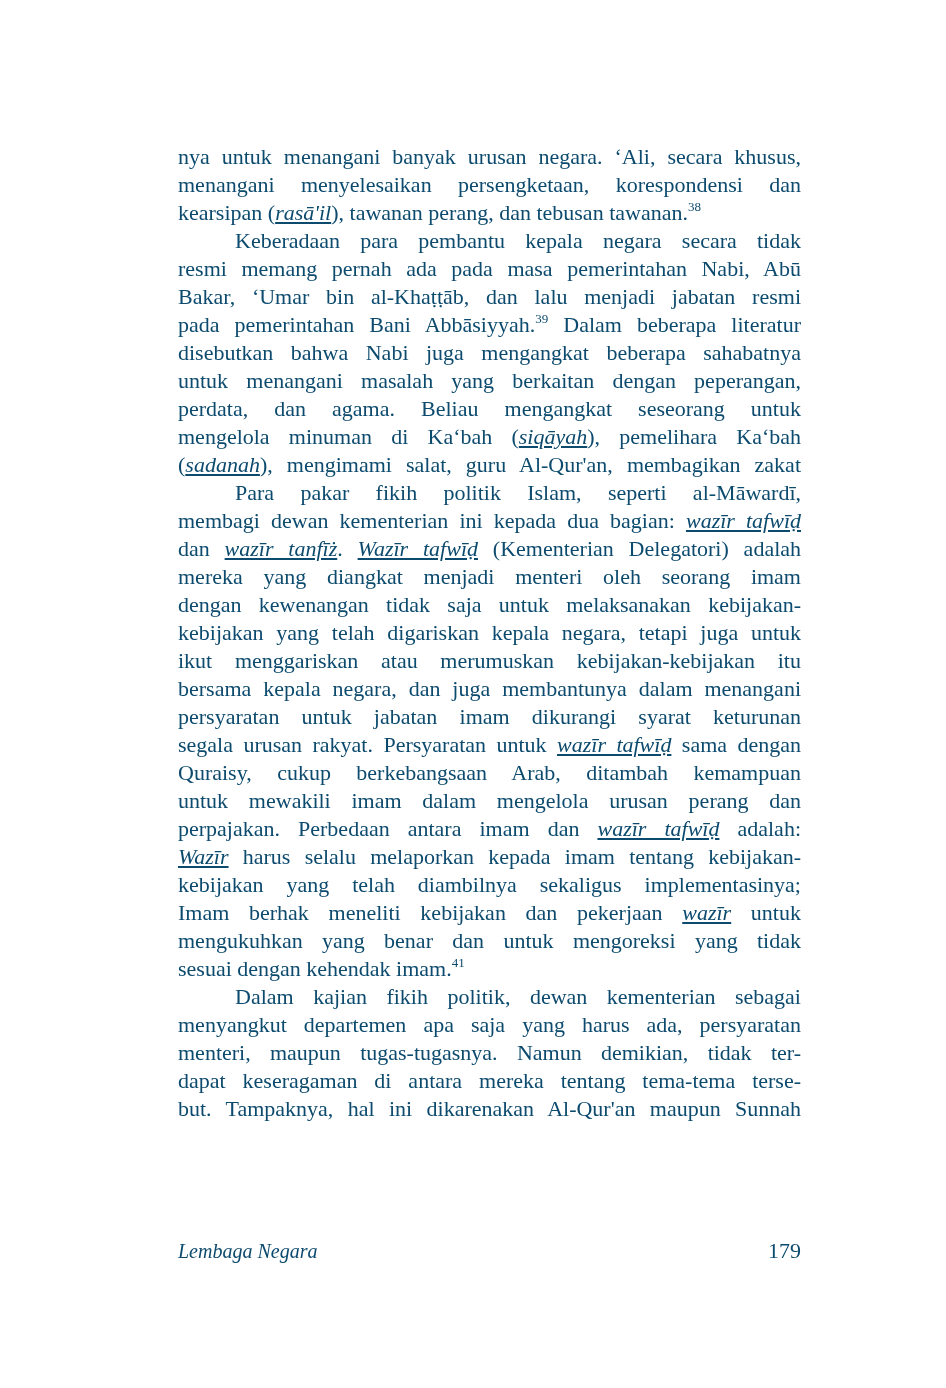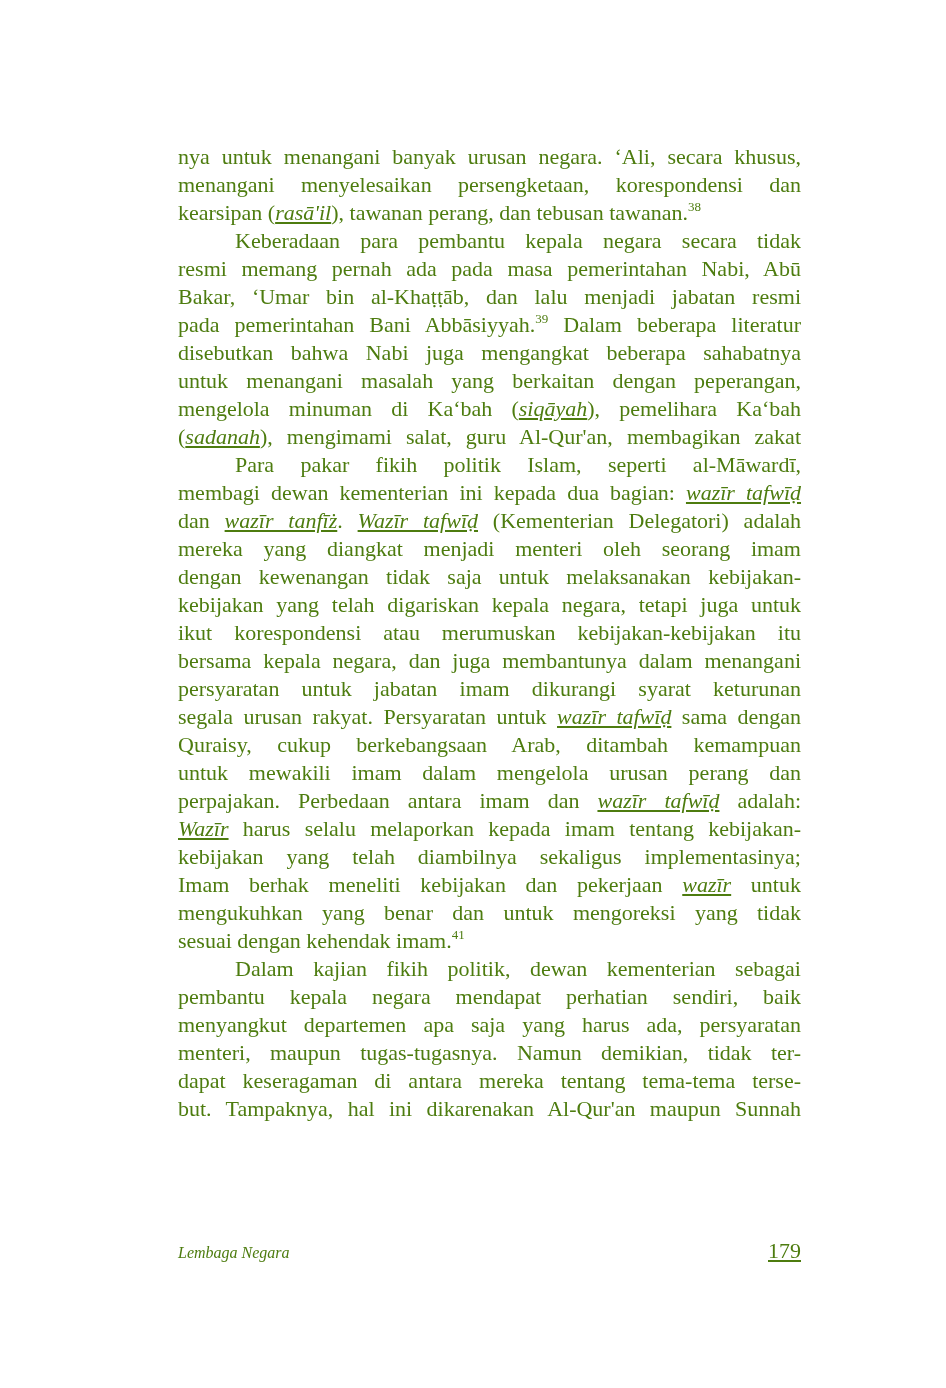--- a/index.html
+++ b/index.html
@@ -7,21 +7,21 @@
     padding: 0;
     background: #ffffff;
   }
   .page {
     position: relative;
     width: 946px;
     height: 1388px;
     background: #ffffff;
     overflow: hidden;
     font-family: "Liberation Serif", "DejaVu Serif", serif;
-    color: #4d7c0f;
+    color: #0c4a6e;
   }
   .text-block {
     position: absolute;
     left: 178px;
     top: 143px;
     width: 623px;
     font-size: 22px;
     line-height: 28px;
   }
   .para { margin: 0; padding: 0; }
@@ -45,70 +45,69 @@
     position: absolute;
     left: 178px;
     top: 1238px;
     width: 623px;
     display: flex;
     justify-content: space-between;
     align-items: baseline;
   }
   .footer-left {
     font-style: italic;
-    font-size: 16px;
+    font-size: 20px;
   }
   .footer-right {
     font-size: 22px;
-    text-decoration: underline;
   }
 </style>
 </head>
 <body>
 
 <div class="page">
   <div class="text-block">
       <div class="para">
         <div class="line"><span>nya untuk menangani banyak urusan negara. ‘Ali, secara khusus,</span></div>
         <div class="line"><span>menangani menyelesaikan persengketaan, korespondensi dan</span></div>
         <div class="line last"><span>kearsipan (</span><span class="it">rasā'il</span><span>), tawanan perang, dan tebusan tawanan.</span><span class="sup">38</span></div>
       </div>
       <div class="para">
         <div class="line indent"><span>Keberadaan para pembantu kepala negara secara tidak</span></div>
         <div class="line"><span>resmi memang pernah ada pada masa pemerintahan Nabi, Abū</span></div>
         <div class="line"><span>Bakar, ‘Umar bin al-Khaṭṭāb, dan lalu menjadi jabatan resmi</span></div>
         <div class="line"><span>pada pemerintahan Bani Abbāsiyyah.</span><span class="sup">39</span><span> Dalam beberapa literatur</span></div>
         <div class="line"><span>disebutkan bahwa Nabi juga mengangkat beberapa sahabatnya</span></div>
         <div class="line"><span>untuk menangani masalah yang berkaitan dengan peperangan,</span></div>
+        <div class="line"><span>perdata, dan agama. Beliau mengangkat seseorang untuk</span></div>
         <div class="line"><span>mengelola minuman di Ka‘bah (</span><span class="it">siqāyah</span><span>), pemelihara Ka‘bah</span></div>
         <div class="line"><span>(</span><span class="it">sadanah</span><span>), mengimami salat, guru Al-Qur'an, membagikan zakat</span></div>
       </div>
       <div class="para">
         <div class="line indent"><span>Para pakar fikih politik Islam, seperti al-Māwardī,</span></div>
         <div class="line"><span>membagi dewan kementerian ini kepada dua bagian: </span><span class="it">wazīr tafwīḍ</span></div>
         <div class="line"><span>dan </span><span class="it">wazīr tanfīż</span><span>. </span><span class="it">Wazīr tafwīḍ</span><span> (Kementerian Delegatori) adalah</span></div>
         <div class="line"><span>mereka yang diangkat menjadi menteri oleh seorang imam</span></div>
         <div class="line"><span>dengan kewenangan tidak saja untuk melaksanakan kebijakan-</span></div>
         <div class="line"><span>kebijakan yang telah digariskan kepala negara, tetapi juga untuk</span></div>
-        <div class="line"><span>ikut korespondensi atau merumuskan kebijakan-kebijakan itu</span></div>
+        <div class="line"><span>ikut menggariskan atau merumuskan kebijakan-kebijakan itu</span></div>
         <div class="line"><span>bersama kepala negara, dan juga membantunya dalam menangani</span></div>
         <div class="line"><span>persyaratan untuk jabatan imam dikurangi syarat keturunan</span></div>
         <div class="line"><span>segala urusan rakyat. Persyaratan untuk </span><span class="it">wazīr tafwīḍ</span><span> sama dengan</span></div>
         <div class="line"><span>Quraisy, cukup berkebangsaan Arab, ditambah kemampuan</span></div>
         <div class="line"><span>untuk mewakili imam dalam mengelola urusan perang dan</span></div>
         <div class="line"><span>perpajakan. Perbedaan antara imam dan </span><span class="it">wazīr tafwīḍ</span><span> adalah:</span></div>
         <div class="line"><span class="it">Wazīr</span><span> harus selalu melaporkan kepada imam tentang kebijakan-</span></div>
         <div class="line"><span>kebijakan yang telah diambilnya sekaligus implementasinya;</span></div>
         <div class="line"><span>Imam berhak meneliti kebijakan dan pekerjaan </span><span class="it">wazīr</span><span> untuk</span></div>
         <div class="line"><span>mengukuhkan yang benar dan untuk mengoreksi yang tidak</span></div>
         <div class="line last"><span>sesuai dengan kehendak imam.</span><span class="sup">41</span></div>
       </div>
       <div class="para">
         <div class="line indent"><span>Dalam kajian fikih politik, dewan kementerian sebagai</span></div>
-        <div class="line"><span>pembantu kepala negara mendapat perhatian sendiri, baik</span></div>
         <div class="line"><span>menyangkut departemen apa saja yang harus ada, persyaratan</span></div>
         <div class="line"><span>menteri, maupun tugas-tugasnya. Namun demikian, tidak ter-</span></div>
         <div class="line"><span>dapat keseragaman di antara mereka tentang tema-tema terse-</span></div>
         <div class="line"><span>but. Tampaknya, hal ini dikarenakan Al-Qur'an maupun Sunnah</span></div>
       </div>
     </div>
   <div class="footer">
     <span class="footer-left">Lembaga Negara</span>
     <span class="footer-right">179</span>
   </div>

